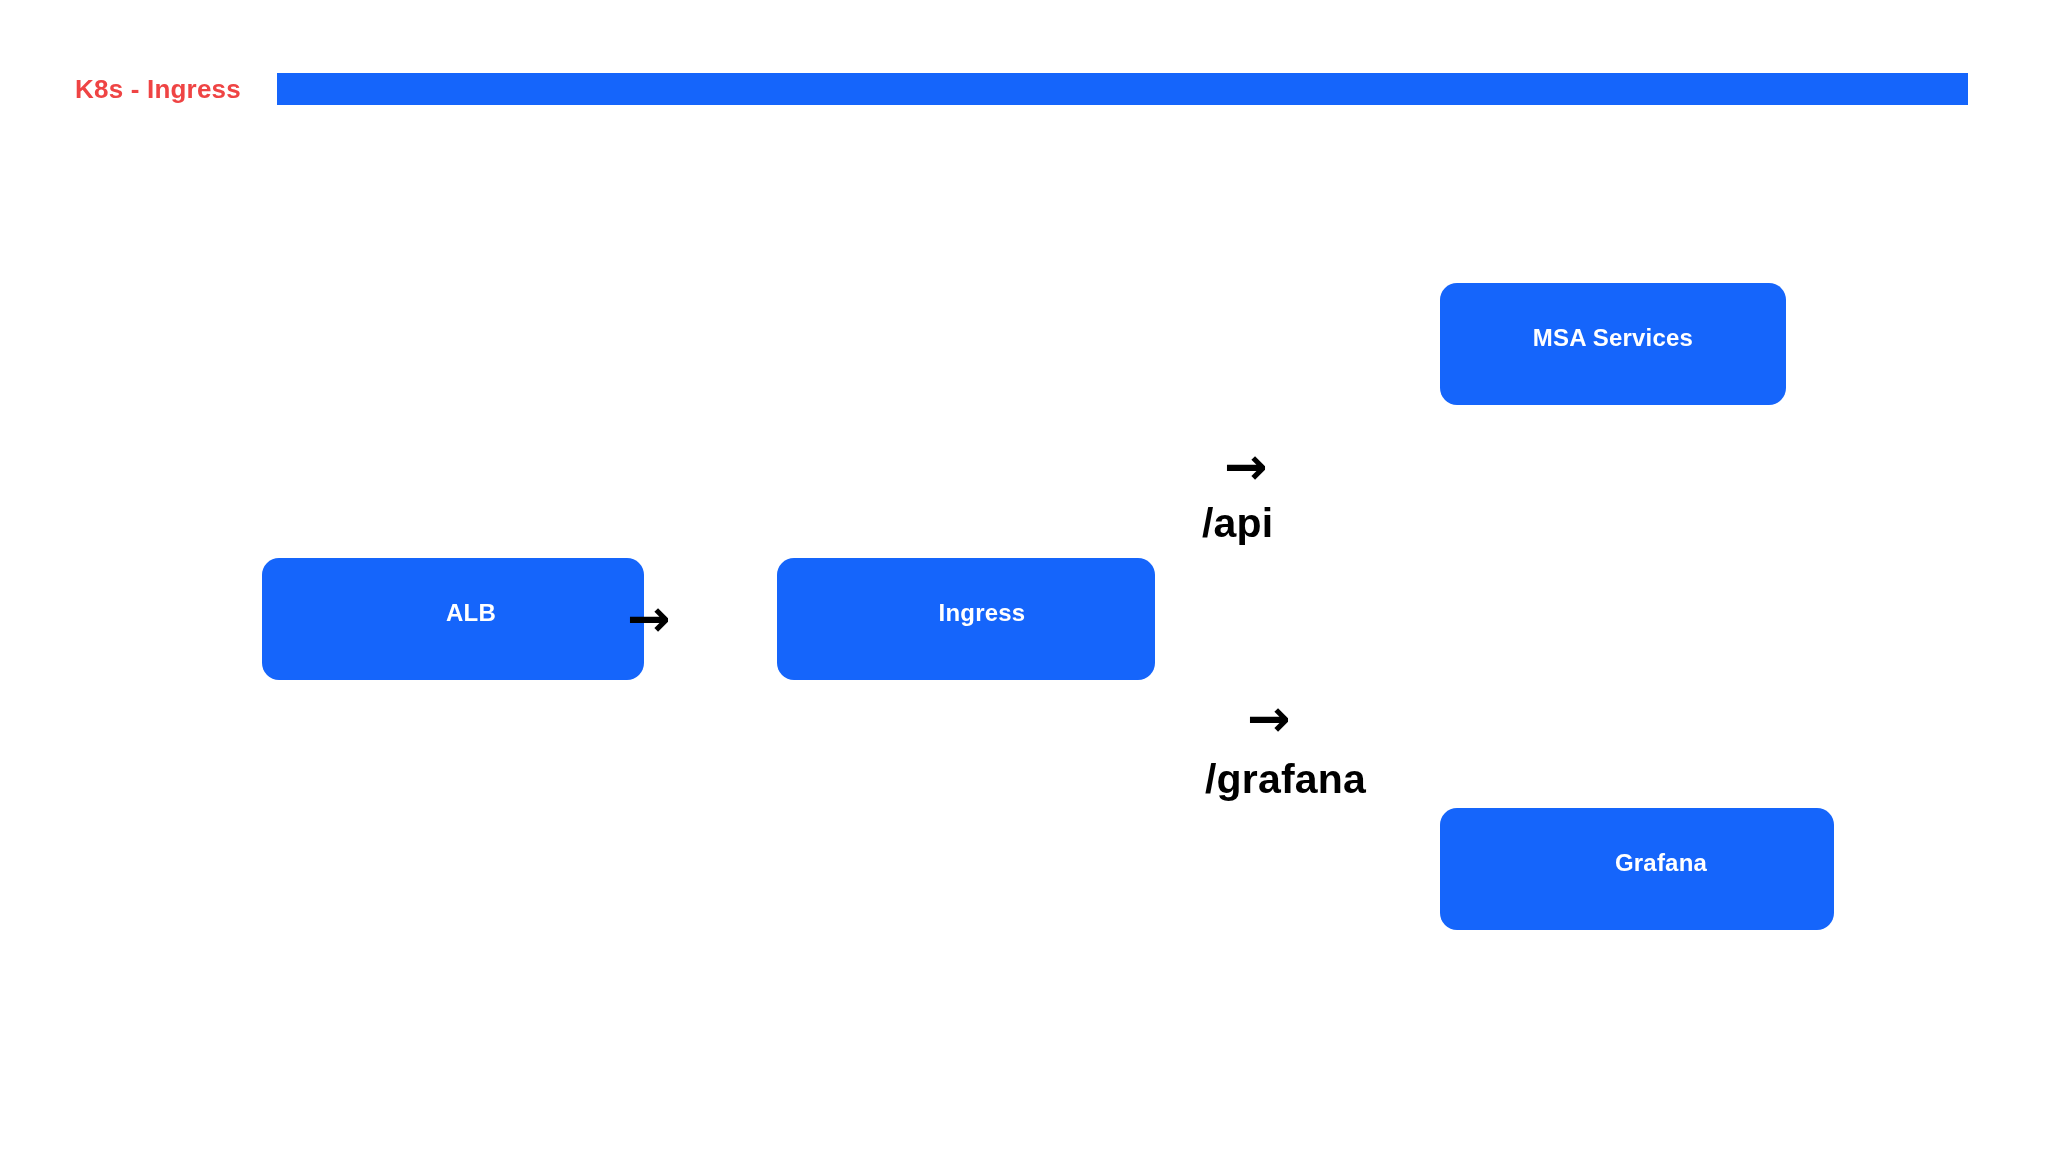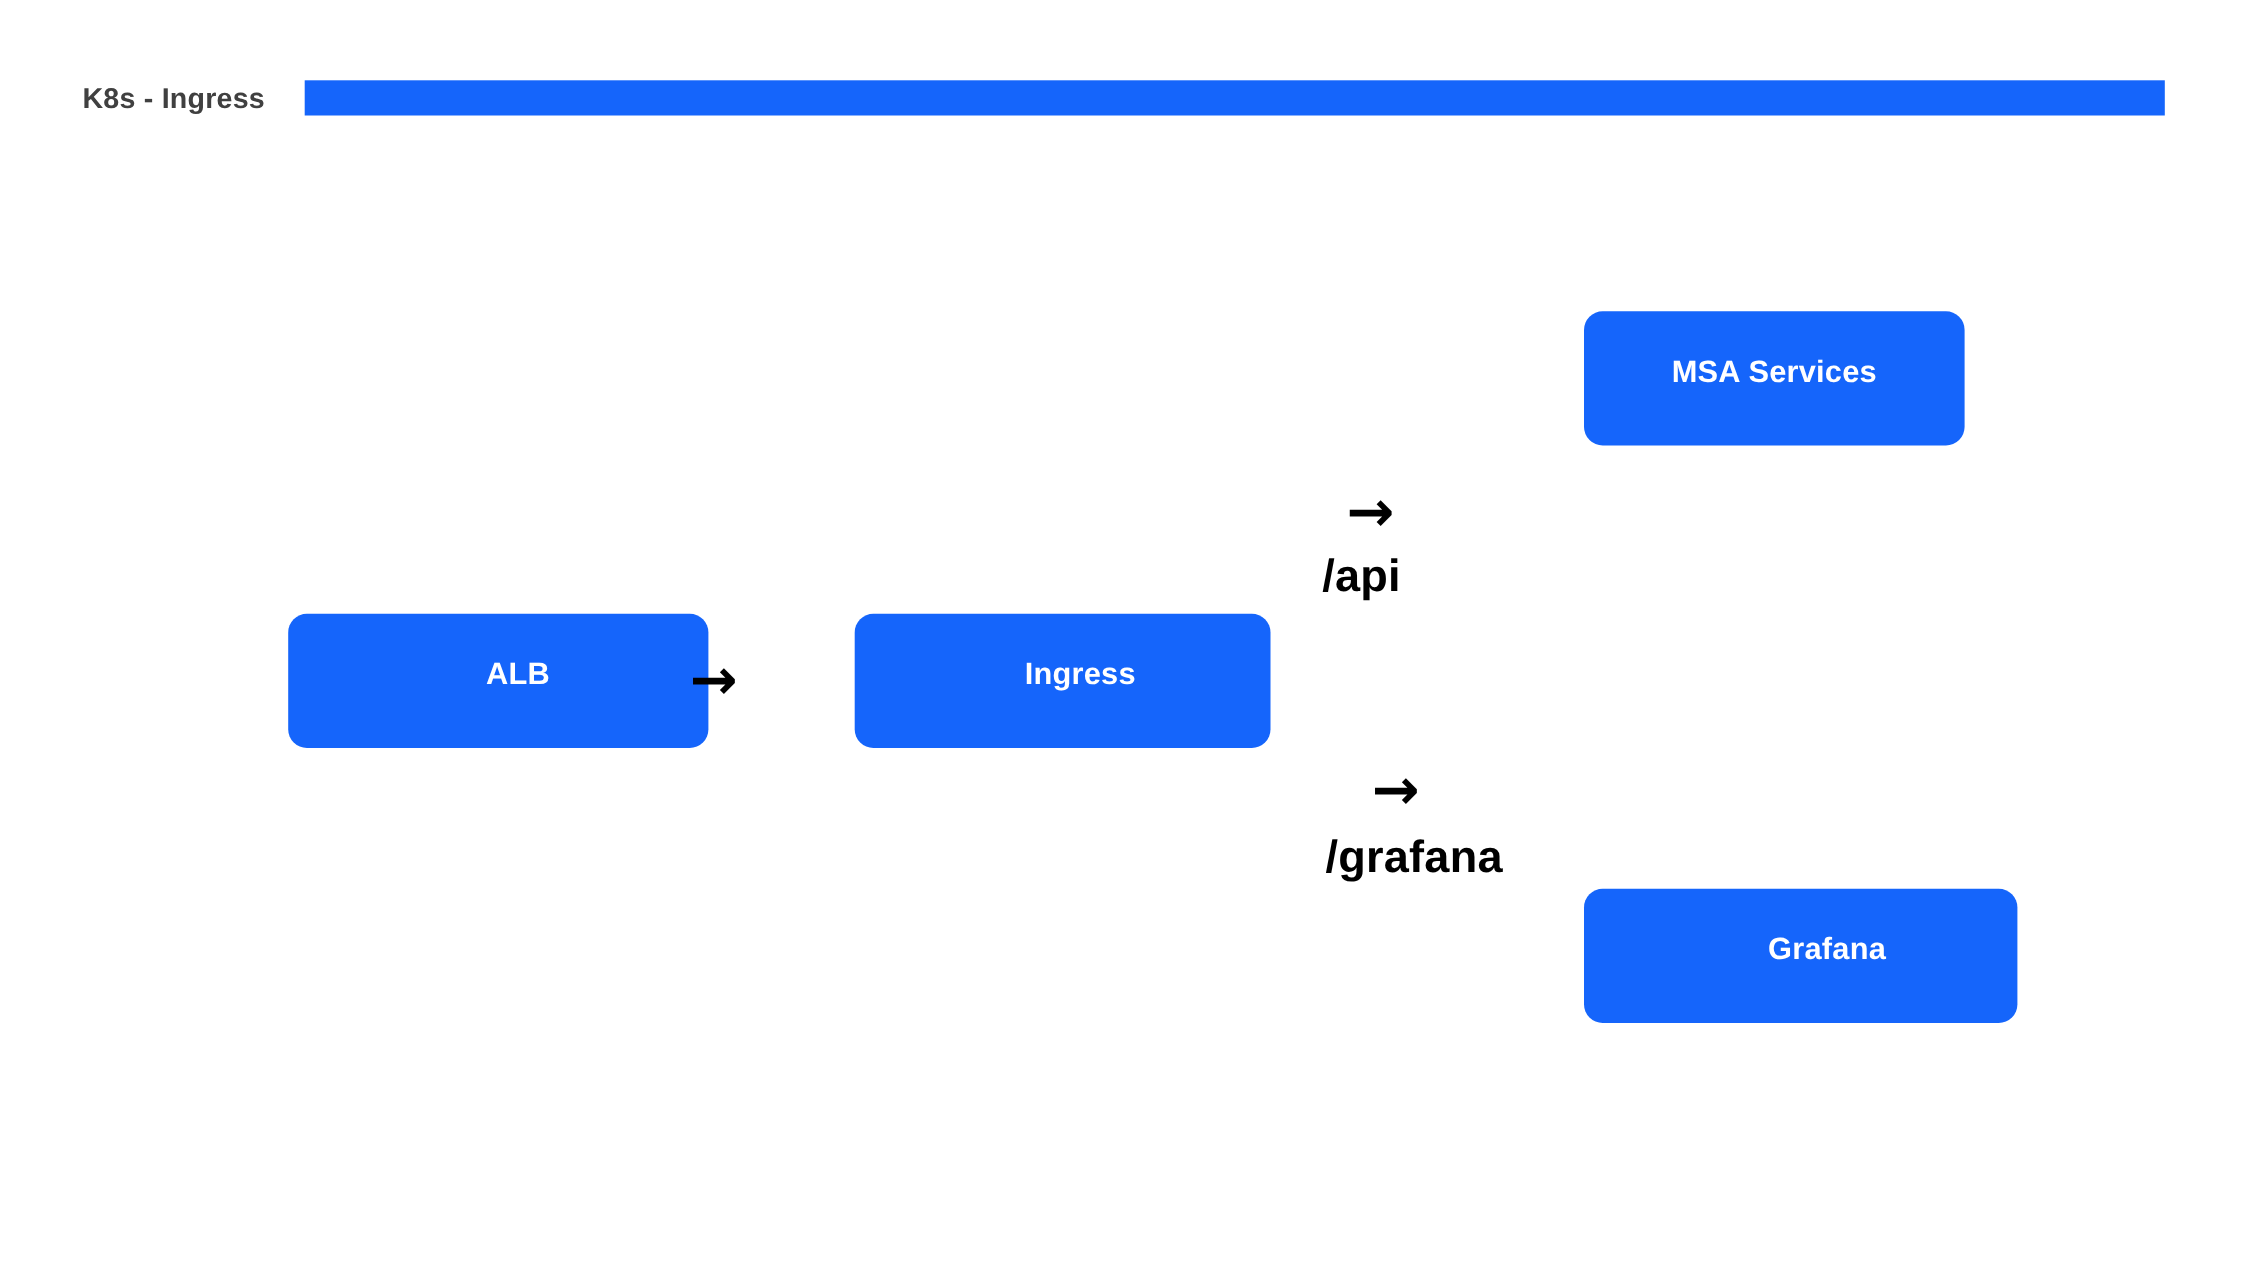--- a/index.html
+++ b/index.html
@@ -18,40 +18,40 @@
 
   
   .slide-title {
     position: absolute;
     left: 75px;
     top: 72px;
     height: 34px;
     line-height: 34px;
     font-size: 26px;
     font-weight: bold;
-    color: #404040;
+    color: #ef4444;
     white-space: nowrap;
     letter-spacing: 0.2px;
   }
   .title-rule {
     position: absolute;
     left: 277px;
     top: 73px;
     width: 1691px;
     height: 32px;
     background: #1565fb;
   }
 
   
   .node {
     position: absolute;
     background: #1565fb;
     border-radius: 17px;
     color: #ffffff;
-    font-size: 28px;
+    font-size: 24px;
     font-weight: bold;
     display: flex;
     align-items: center;
     justify-content: center;
     text-align: center;
     letter-spacing: 0.2px;
   }
   .node .node-label {
     display: block;
     transform: translateY(-6px);

